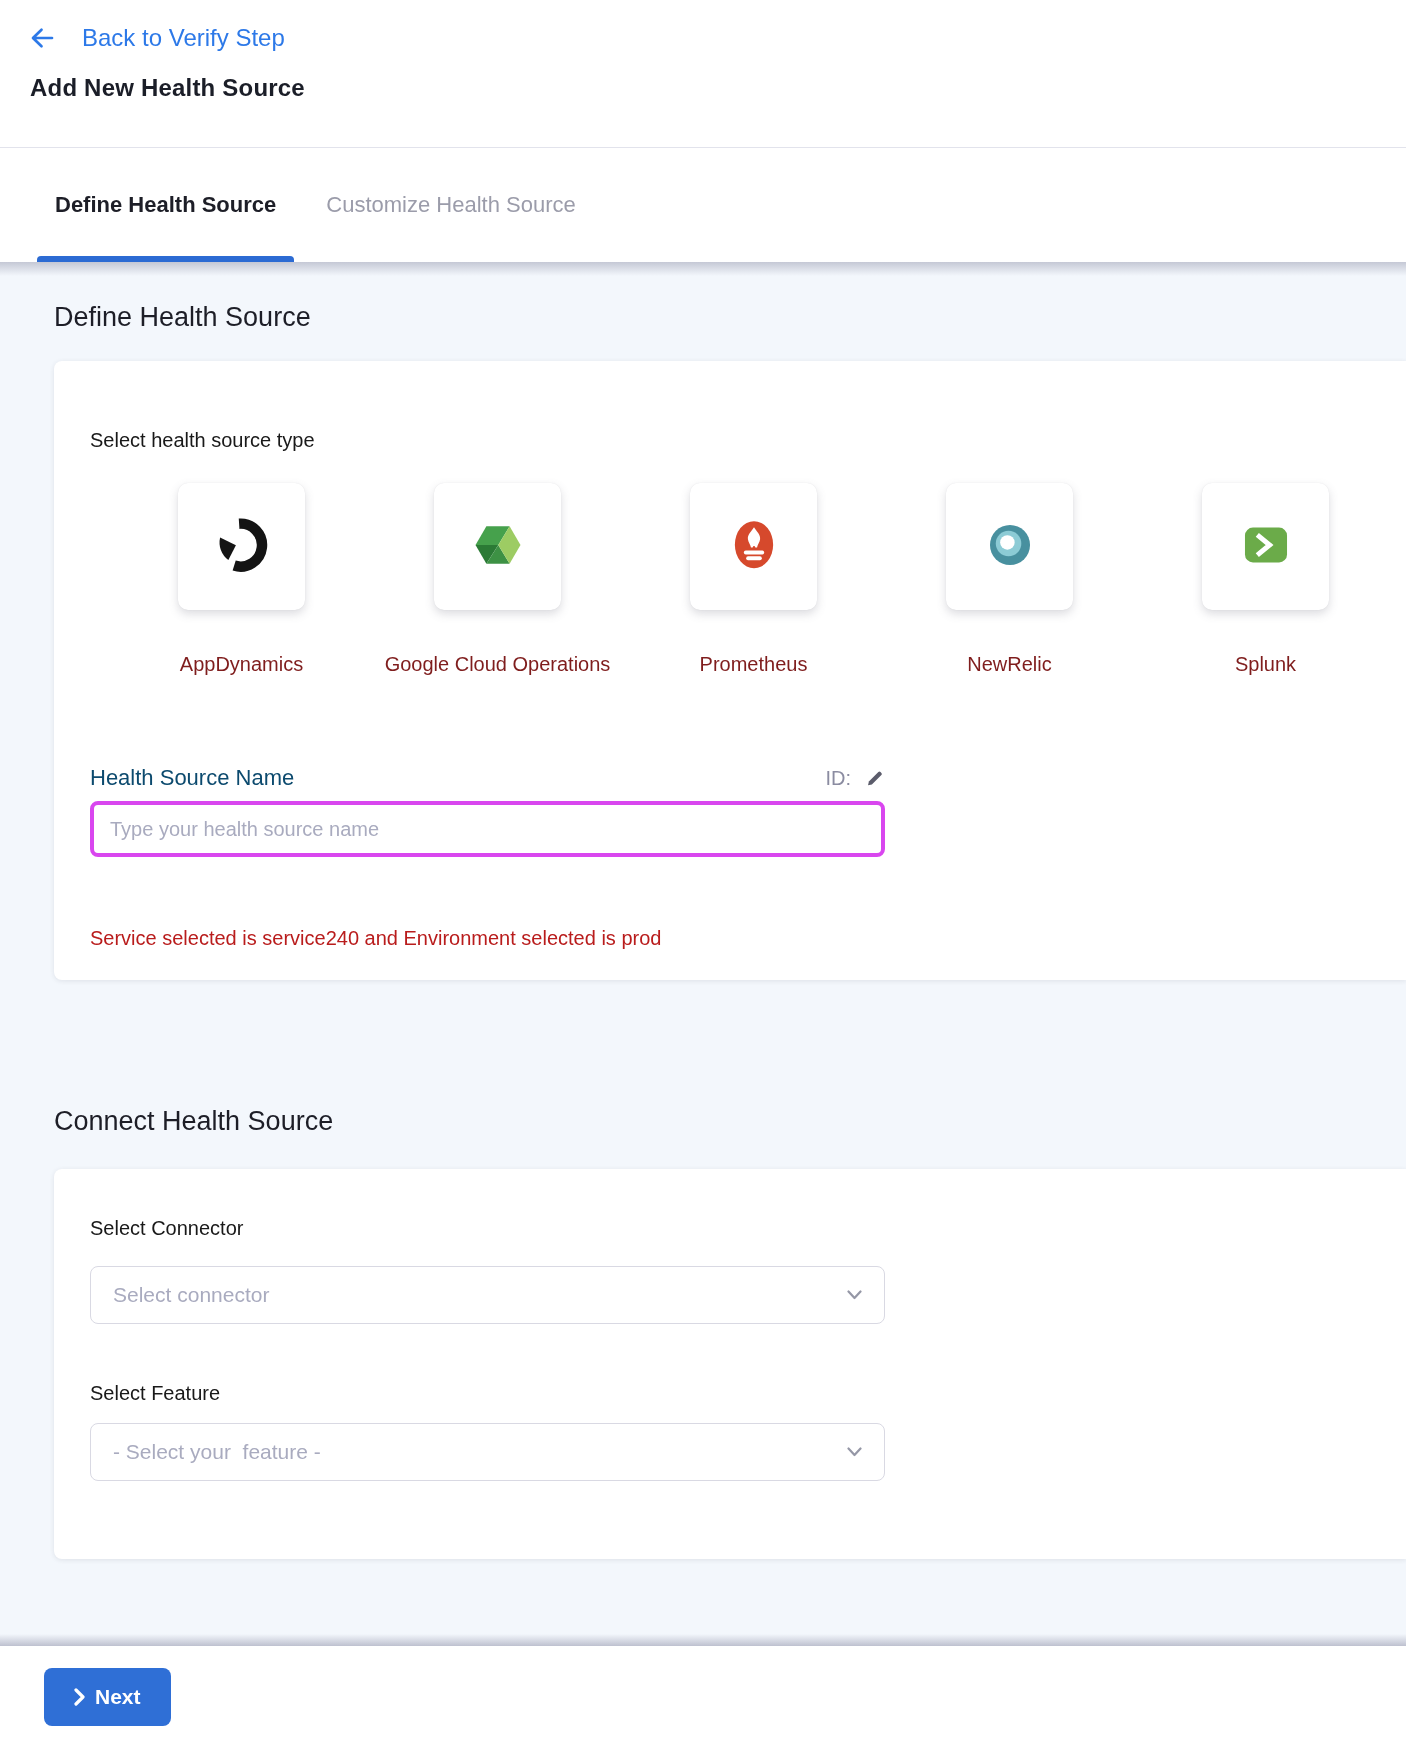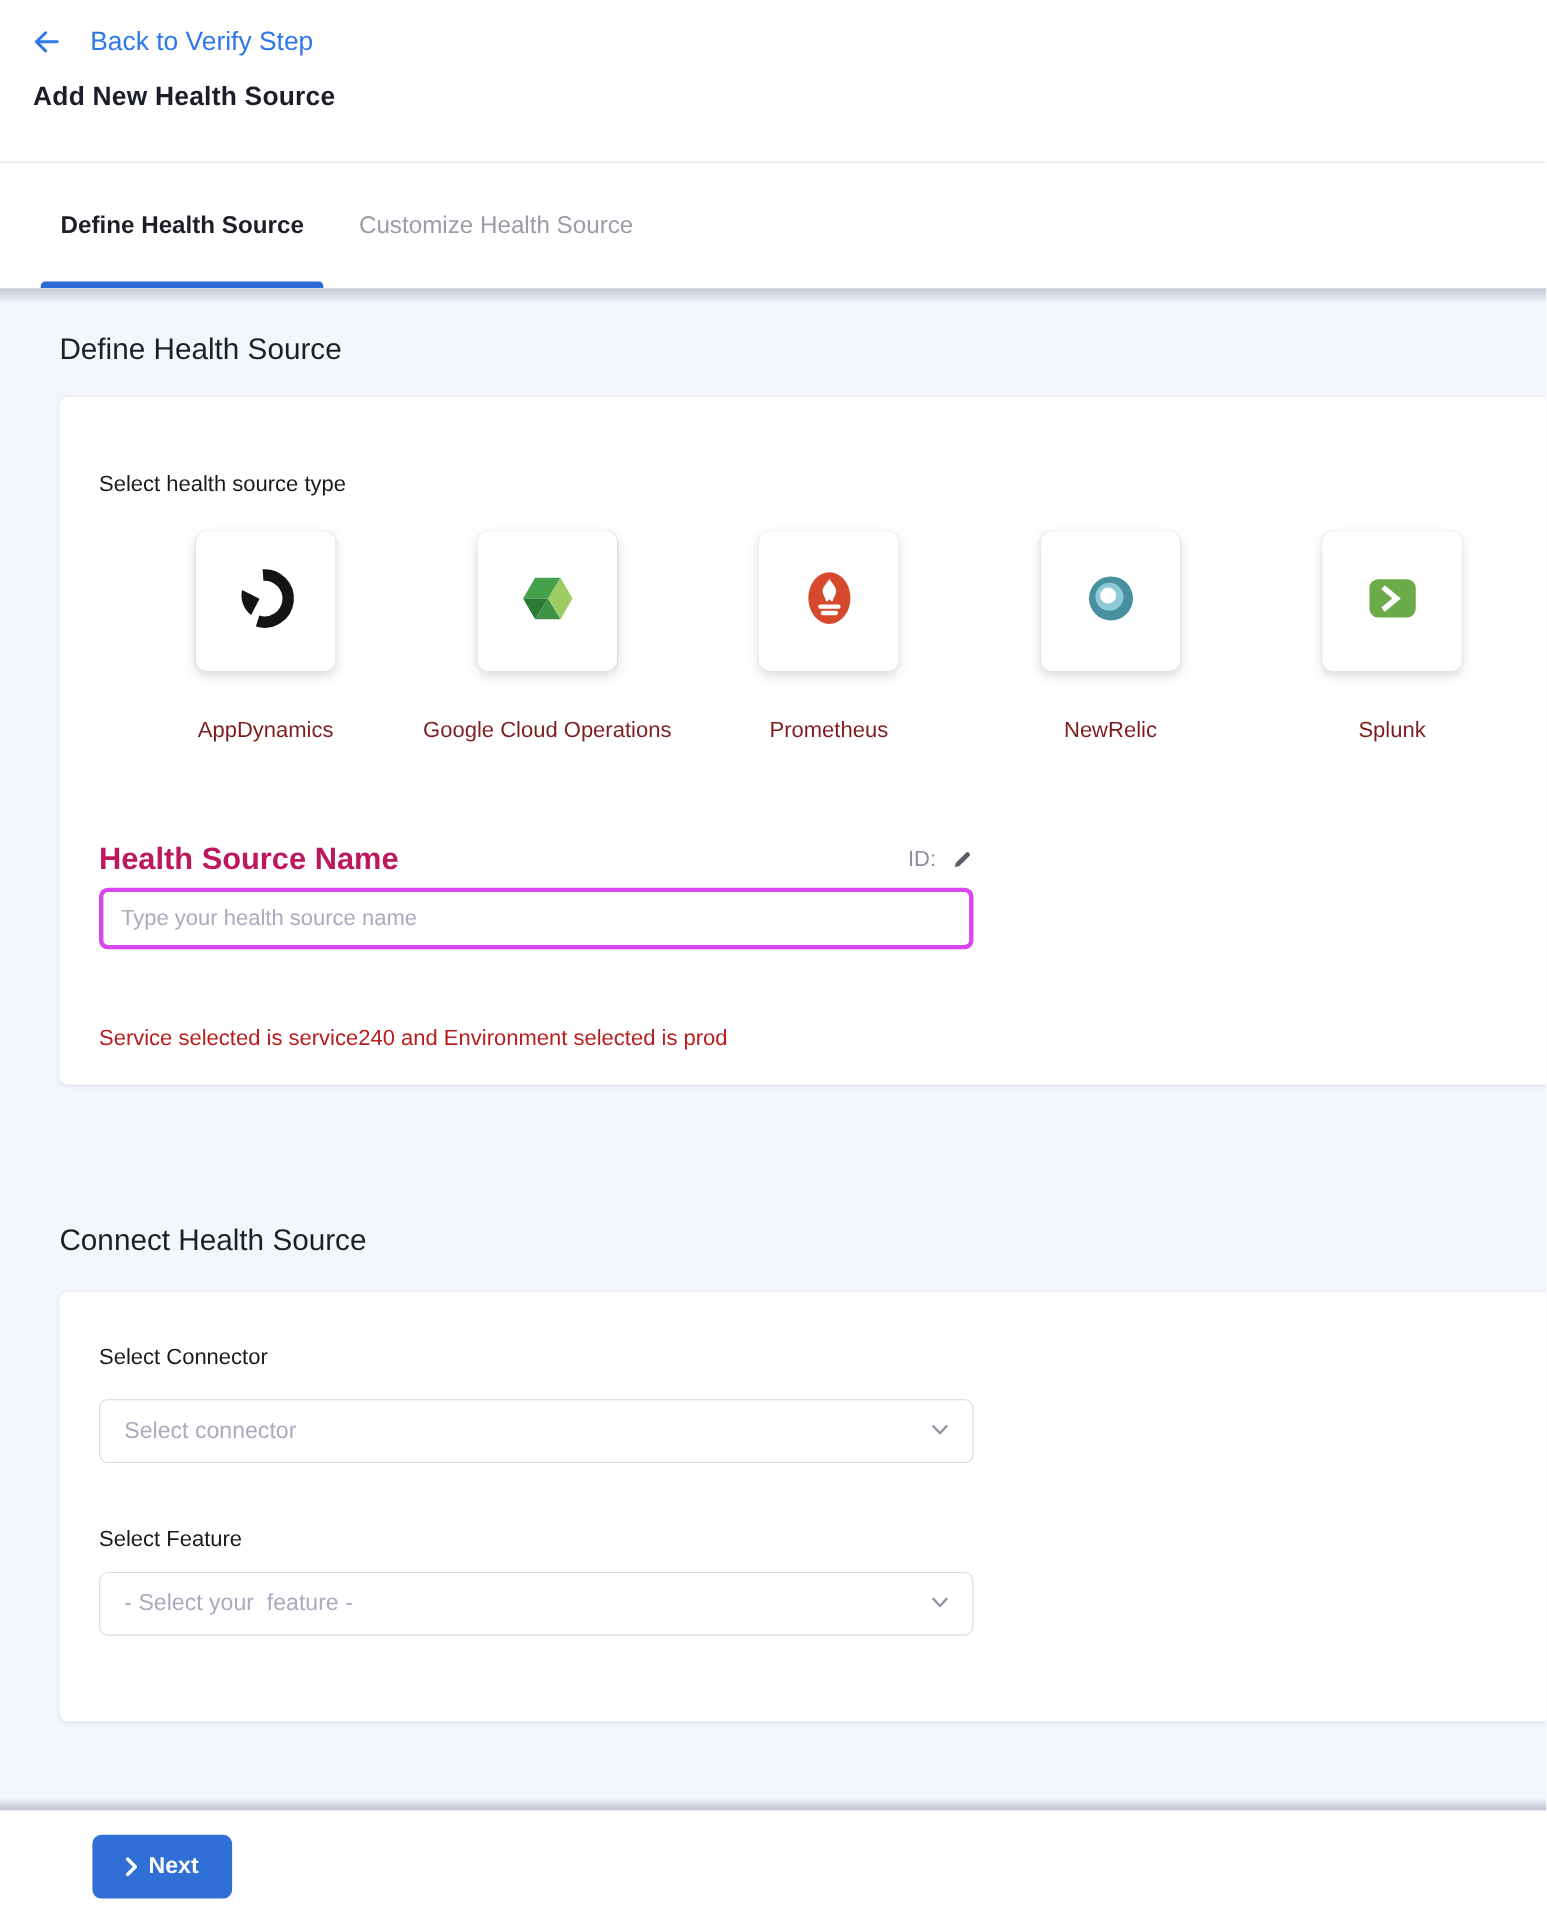--- a/index.html
+++ b/index.html
@@ -43,42 +43,42 @@
   .tiles { display:flex; gap:129px; margin-top:31px; padding-left:88px; }
   .tile-col { width:127px; display:flex; flex-direction:column; align-items:center; }
   .tile { width:127px; height:127px; background:#fff; border-radius:10px;
     box-shadow:0 4px 10px rgba(96,97,112,.22), 0 0 1px rgba(40,41,61,.12);
     display:flex; align-items:center; justify-content:center; cursor:pointer; }
   .tile svg { width:58px; height:58px; }
   .tile-label { margin-top:43px; font-size:20px; color:#7f1d1d; white-space:nowrap; }
 
   
   .name-row { margin-top:89px; width:795px; display:flex; align-items:center; justify-content:space-between; }
-  .name-label { font-size:28px; font-weight:700; color:#be185d; }
+  .name-label { font-size:22px; font-weight:400; color:#0c4a6e; }
   .id-group { display:flex; align-items:center; gap:14px; }
   .id-label { font-size:20px; color:#8b8ca1; }
   .pencil { cursor:pointer; display:flex; }
 
   .text-input { margin-top:10px; width:795px; height:56px; border:4px solid #d946ef; border-radius:8px;
     padding:0 16px; font-size:20px; color:#3b3d4d; background:#fff; outline:none;
     font-family:"Liberation Sans", sans-serif; }
   .text-input::placeholder { color:#a9abbf; }
 
   .note { margin-top:70px; font-size:20px; color:#b91c1c; }
 
   
   .select { margin-top:26px; width:795px; height:58px; border:1px solid #d9d9e3; border-radius:8px;
     background:#fff; display:flex; align-items:center; justify-content:space-between;
     padding:0 22px; cursor:pointer; }
   .select .ph { font-size:21px; color:#a9abbf; white-space:pre; }
   .select2 { margin-top:18px; }
   .label2 { margin-top:58px; }
 
   
-  .footer { height:98px; background:#fff; padding:22px 0 0 44px;margin-left:40px; }
+  .footer { height:98px; background:#fff; padding:22px 0 0 44px; }
   .next-btn { display:inline-flex; align-items:center; gap:10px; background:#2f6fd6; color:#fff;
     border:none; border-radius:8px; height:58px; padding:0 30px; font-size:21px; font-weight:600;
     font-family:"Liberation Sans", sans-serif; cursor:pointer; }
 </style>
 </head>
 <body>
 
 <div class="page">
 
   <div class="header">

